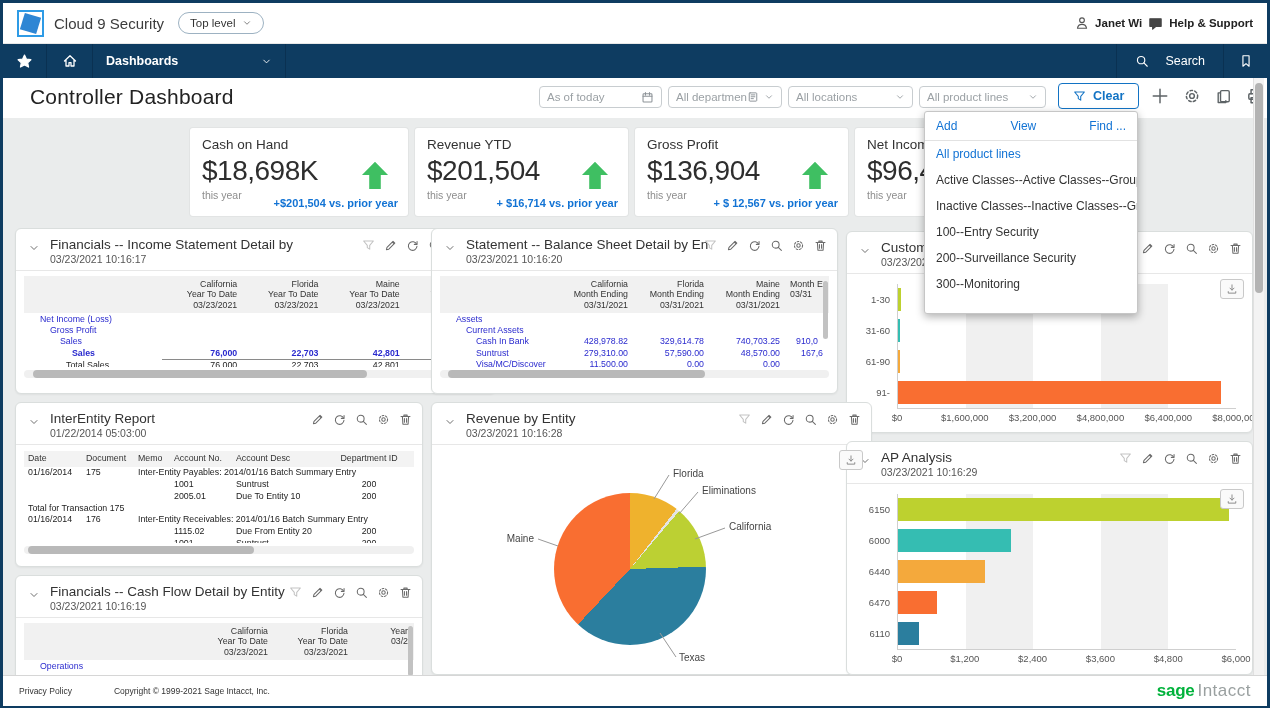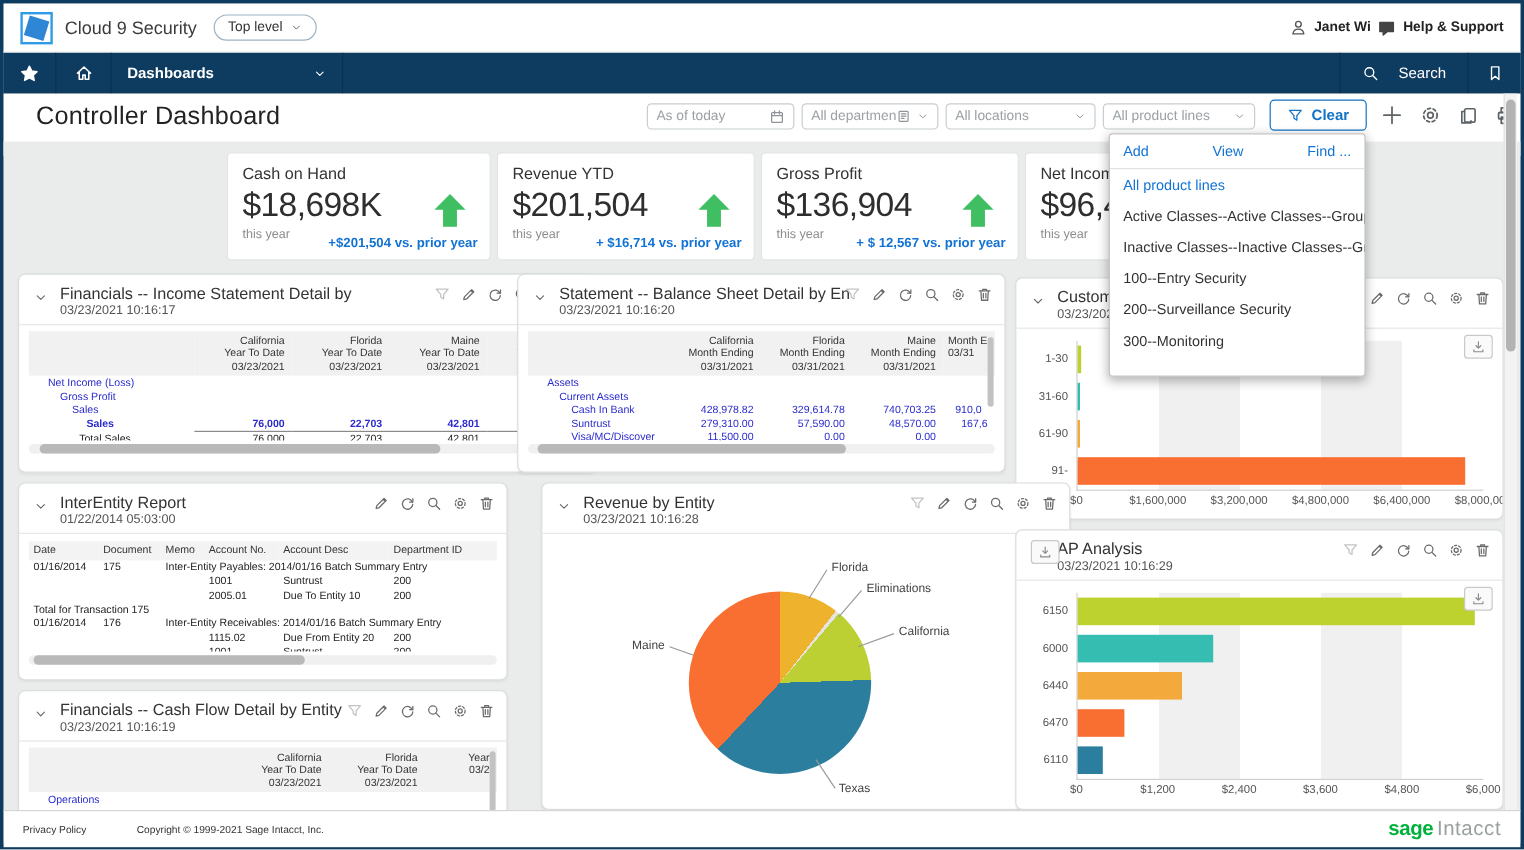--- a/index.html
+++ b/index.html
@@ -65,21 +65,21 @@
 .fintab tr.blue td{color:#2a2ace}
 .fintab tr.bold td{font-weight:700}
 .fintab tr.sum td.v{border-top:1px solid #8a8a8a}
 .tclip{overflow:hidden}
 .hscroll{height:8px;background:#f0f0f0;border-radius:4px;margin:3px 8px}
 .hscroll .thumb{height:8px;background:#b9b9b9;border-radius:4px}
 .vthumb{position:absolute;right:9px;width:5px;background:#c2c2c2;border-radius:3px}
 
 .ietab{border-collapse:collapse;width:calc(100% - 16px);margin:6px 8px 0;font-size:8.8px;line-height:1.35;table-layout:fixed}
 .ietab th{background:#f3f3f3;font-weight:400;text-align:left;padding:2px 0 2px 4px;color:#333}
-.ietab th.r,.ietab td.r{text-align:left;padding-right:4px}
+.ietab th.r,.ietab td.r{text-align:center;padding-right:4px}
 .ietab td{padding:0 0 0 4px;white-space:nowrap;overflow:hidden}
 
 .dlbtn{position:absolute;top:5px;right:8px;width:24px;height:20px;border:1px solid #c9c9c9;border-radius:3px;background:#fafafa;display:flex;align-items:center;justify-content:center;cursor:pointer;z-index:5}
 .dlbtn svg.ic{stroke:#8b8b8b}
 .hchart{position:relative;padding:10px 16px 0 50px}
 .plot{position:relative;border-left:1px solid #cfcfcf;border-bottom:1px solid #cfcfcf;background:linear-gradient(90deg,#fff 0 20%,#f0f0f0 20% 40%,#fff 40% 60%,#f0f0f0 60% 80%,#fff 80% 100%)}
 .brow{position:relative;height:31px;display:flex;align-items:center}
 .brow .bar{height:23px}
 .brow .ylab{position:absolute;left:-46px;width:38px;text-align:right;font-size:9.5px;color:#555}
 .xaxis{position:relative;height:16px;font-size:9.5px;color:#555}
@@ -754,21 +754,21 @@
                 <td class="r">200</td>
               </tr>
           </tbody>
         </table>
       </div>
       <div class="hscroll">
           <div class="thumb" style="width:58%;margin-left:1%"></div>
         </div>
     </div>
 
-    <div class="panel" style="left:448px;top:284px;width:441px;height:273px">
+    <div class="panel" style="left:428px;top:284px;width:441px;height:273px">
       <div class="ph">
         <svg class="ic chev" width="12" height="12">
             <use href="#i-chev"></use>
           </svg>
         <div class="ttl">Revenue by Entity</div>
         <div class="ts">03/23/2021 10:16:28</div>
         <div class="acts">
           <span class="aicon">
               <svg class="ic lite" width="13" height="13">
                 <use href="#i-funnel"></use>

